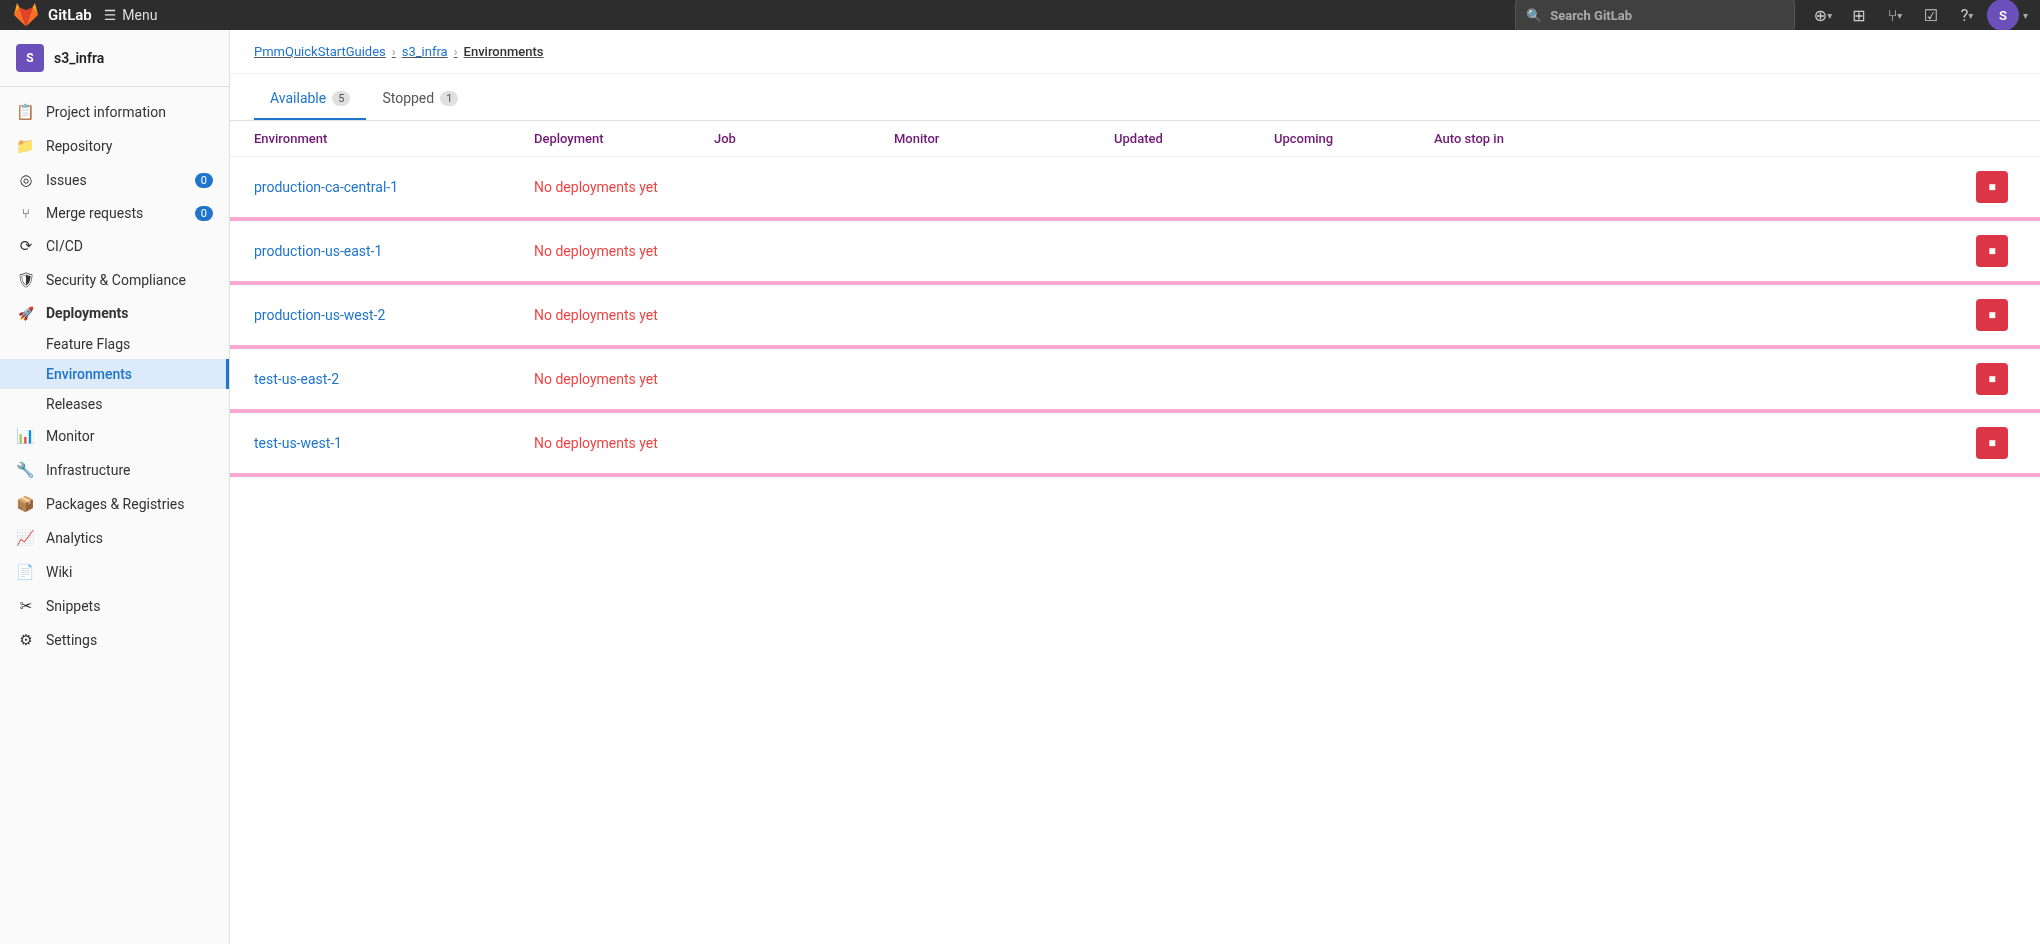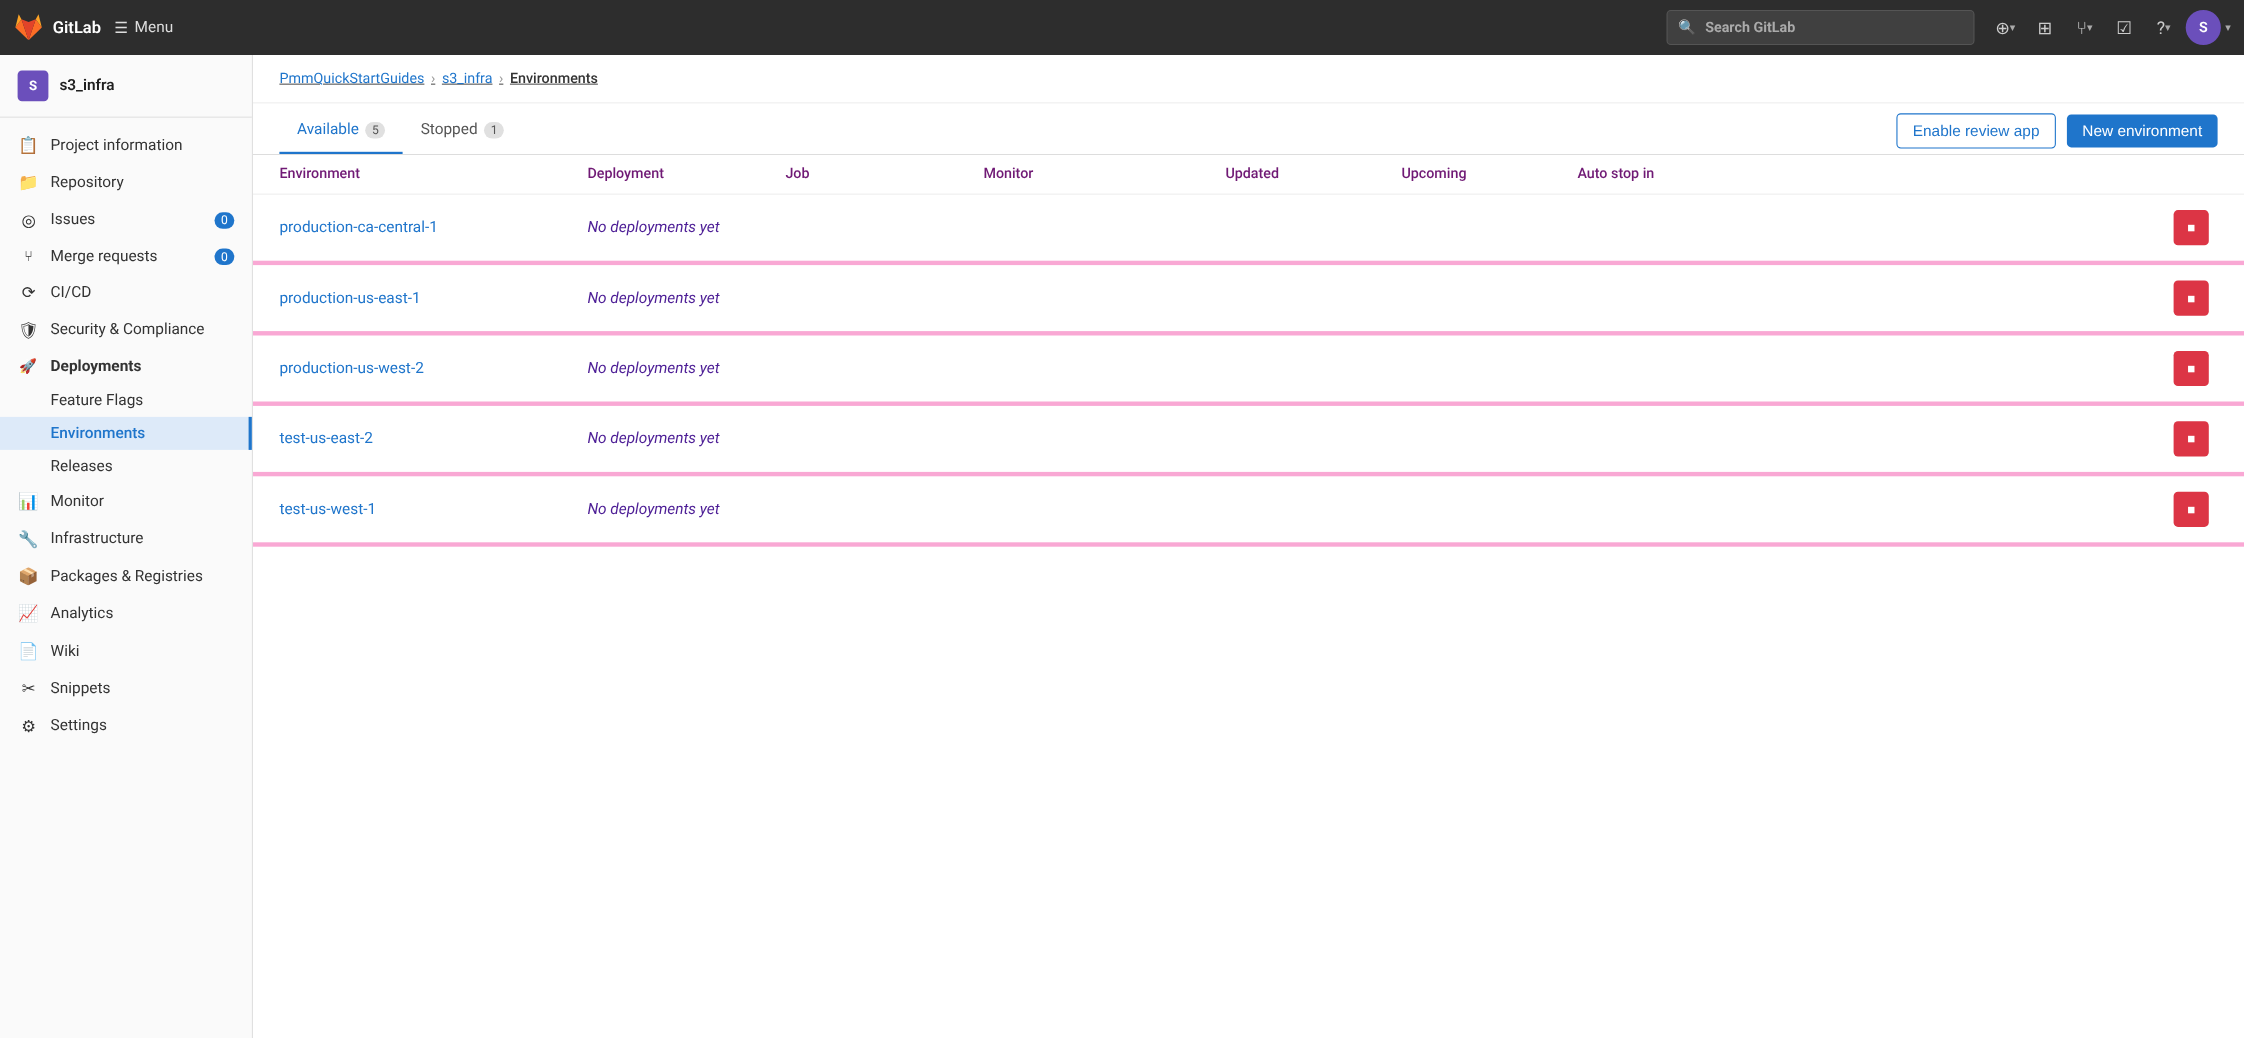--- a/index.html
+++ b/index.html
@@ -1,19 +1,19 @@
 <!DOCTYPE html>
 <html><head>
   <meta charset="utf-8">
   <style>
     * { box-sizing: border-box; margin: 0; padding: 0; }
     body { font-family: -apple-system, BlinkMacSystemFont, 'Segoe UI', Roboto, sans-serif; font-size: 14px; background: #fff; color: #1f1f1f; display: flex; flex-direction: column; height: 100vh; overflow: hidden; }
 
     
-    .topnav { background: #2d2d2d; height: 50px; display: flex; align-items: center; padding: 0 12px; gap: 12px; flex-shrink: 0; }
+    .topnav { background: #2d2d2d; height: 30px; display: flex; align-items: center; padding: 0 12px; gap: 12px; flex-shrink: 0; }
     .topnav-logo { display: flex; align-items: center; gap: 8px; color: #fff; font-size: 15px; font-weight: 600; }
     .logo-icon { width: 28px; height: 28px; }
     .topnav-menu { color: #ddd; font-size: 14px; display: flex; align-items: center; gap: 6px; cursor: pointer; }
     .topnav-spacer { flex: 1; }
     .topnav-search { background: #404040; border: 1px solid #555; border-radius: 4px; display: flex; align-items: center; padding: 0 10px; gap: 8px; width: 280px; height: 32px; color: #aaa; font-size: 13px; cursor: text; }
     .topnav-icons { display: flex; align-items: center; gap: 4px; }
     .topnav-icon-btn { width: 32px; height: 32px; display: flex; align-items: center; justify-content: center; color: #ccc; cursor: pointer; border-radius: 4px; font-size: 16px; position: relative; }
     .avatar { width: 32px; height: 32px; border-radius: 50%; background: #6b4fbb; display: flex; align-items: center; justify-content: center; color: #fff; font-size: 13px; font-weight: 600; cursor: pointer; }
 
     
@@ -43,21 +43,21 @@
     .tab { padding: 12px 16px; cursor: pointer; font-size: 14px; color: #555; border-bottom: 2px solid transparent; display: flex; align-items: center; gap: 6px; }
     .tab.active { color: #1f75cb; border-bottom-color: #1f75cb; font-weight: 400; }
     .tab .count { background: #e0e0e0; border-radius: 10px; font-size: 11px; padding: 1px 6px; color: #555; }
     .tab-actions { margin-left: auto; display: flex; gap: 10px; align-items: center; }
     .btn-outline { border: 1px solid #1f75cb; color: #1f75cb; background: #fff; padding: 7px 14px; border-radius: 4px; font-size: 14px; cursor: pointer; }
     .btn-primary { background: #1f75cb; color: #fff; border: none; padding: 7px 14px; border-radius: 4px; font-size: 14px; cursor: pointer; font-weight: 500; }
     .env-table-header { display: grid; grid-template-columns: 280px 180px 180px 220px 160px 160px 180px 1fr; padding: 10px 24px; border-bottom: 1px solid #eee; background: #fff; }
     .env-table-header span { font-size: 13px; color: #701a75; font-weight: 500; }
     .env-row { display: grid; grid-template-columns: 280px 180px 180px 220px 160px 160px 180px 1fr; padding: 14px 24px; border-bottom: 4px solid #f9a8d4; align-items: center; min-height: 60px; }
     .env-name a { color: #1f75cb; text-decoration: none; font-size: 14px; }
-    .env-no-deploy { color: #4c1d95; font-size: 14px; font-style: italic; }
+    .env-no-deploy { color: #ef4444; font-size: 14px; }
     .env-stop-btn { width: 32px; height: 32px; background: #dc3545; border: none; border-radius: 4px; color: #fff; display: flex; align-items: center; justify-content: center; cursor: pointer; font-size: 12px; margin-left: auto; }
     .env-stop-btn-cell { display: flex; justify-content: flex-end; padding-right: 8px; }
 
     
     ::-webkit-scrollbar { width: 6px; }
     ::-webkit-scrollbar-thumb { background: #ccc; border-radius: 3px; }
   </style>
 </head>
 <body>
 
@@ -216,24 +216,20 @@
 
     <div class="tab-bar">
       <div class="tab active">
         <span>Available</span>
         <span class="count">5</span>
       </div>
       <div class="tab">
         <span>Stopped</span>
         <span class="count">1</span>
       </div>
-      <div class="tab-actions">
-        <button class="btn-outline">Enable review app</button>
-        <button class="btn-primary">New environment</button>
-      </div>
     </div>
 
     <div class="env-table-header">
       <span>Environment</span>
       <span>Deployment</span>
       <span>Job</span>
       <span>Monitor</span>
       <span>Updated</span>
       <span>Upcoming</span>
       <span>Auto stop in</span>

